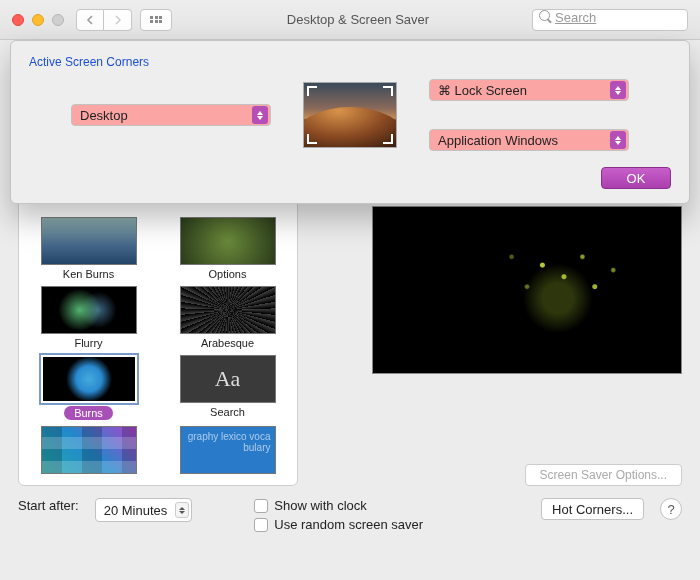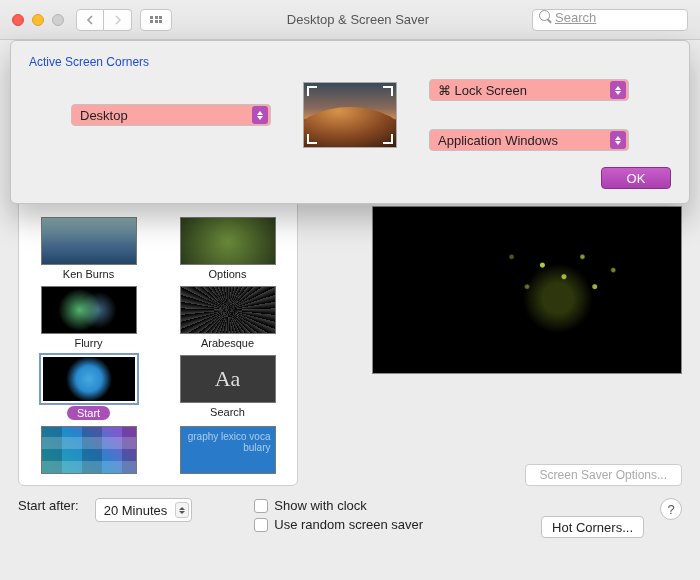--- a/index.html
+++ b/index.html
@@ -109,21 +109,21 @@
   .options-btn{margin-top:90px;padding:3px 14px;background:#fff;border:1px solid #ccc;border-radius:4px;color:#aaa;font-size:12px;}
   .bottom-row{display:flex;align-items:flex-start;gap:16px;margin-top:12px;font-size:13px;}
   .bottom-row .label{color:#222;}
   .mini-popup{height:24px;background:#fff;border:1px solid #c2c2c2;border-radius:4px;display:flex;align-items:center;padding:0 2px 0 8px;gap:8px;}
   .mini-popup .arrows{width:14px;height:16px;border-radius:3px;background:#f4f4f4;border:1px solid #ccc;display:flex;flex-direction:column;align-items:center;justify-content:center;gap:1px;}
   .mini-popup .arrows::before,.mini-popup .arrows::after{content:"";border-left:3px solid transparent;border-right:3px solid transparent;}
   .mini-popup .arrows::before{border-bottom:3px solid #555;}
   .mini-popup .arrows::after{border-top:3px solid #555;}
   .checkrow{display:flex;align-items:center;gap:6px;}
   .checkbox{width:14px;height:14px;background:#fff;border:1px solid #aaa;border-radius:3px;}
-  .hotbtn{height:22px;padding:0 10px;background:#fff;border:1px solid #c2c2c2;border-radius:4px;display:flex;align-items:center;gap:6px;font-size:13px;margin-top:18px;}
+  .hotbtn{height:22px;padding:0 10px;background:#fff;border:1px solid #c2c2c2;border-radius:4px;display:flex;align-items:center;gap:6px;font-size:13px;}
   .helpbtn{width:22px;height:22px;border:1px solid #c2c2c2;border-radius:50%;background:#fff;display:flex;align-items:center;justify-content:center;color:#555;}
   .spacer{flex:1;}
 </style>
 </head>
 <body>
 
 <div class="titlebar">
   <div class="traffic">
     <div class="dot red"></div>
     <div class="dot yellow"></div>
@@ -173,21 +173,21 @@
         <div class="ss-item">
           <div class="thumb flurry"></div>
           <span>Flurry</span>
         </div>
         <div class="ss-item">
           <div class="thumb arab"></div>
           <span>Arabesque</span>
         </div>
         <div class="ss-item">
           <div class="thumb shell"></div>
-          <span class="badge">Start</span>
+          <span class="badge">Burns</span>
         </div>
         <div class="ss-item">
           <div class="thumb msg">
               <span>Aa</span>
             </div>
           <span>Search</span>
         </div>
         <div class="ss-item">
           <div class="thumb itunes"></div>
 

